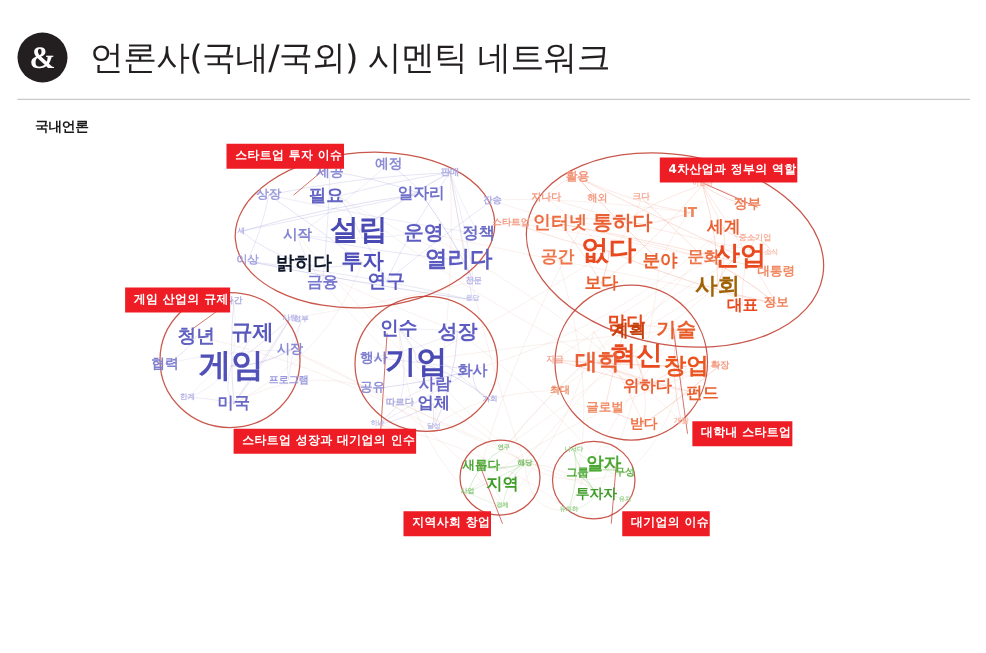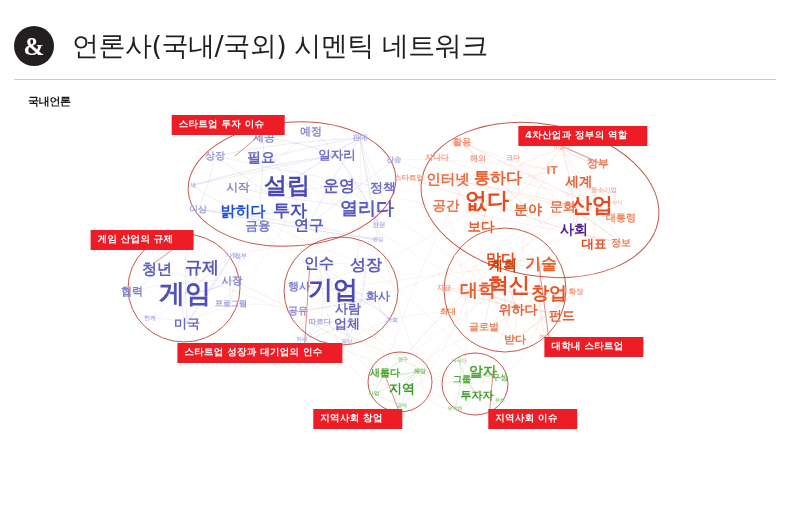--- a/index.html
+++ b/index.html
@@ -42,21 +42,21 @@
   .word{
     position:absolute;white-space:nowrap;transform:translate(-50%,-50%);
     font-family:"DejaVu Sans","Liberation Sans",sans-serif;
     line-height:1;font-weight:bold;pointer-events:none;
   }
 
   
   .callout{
     position:absolute;background:#ee1c25;color:#ffffff;
     font-size:9.5px;font-weight:bold;letter-spacing:0.3px;
-    padding:3px 20px 4px 7px;white-space:nowrap;
+    padding:3px 1px 4px 7px;white-space:nowrap;
     transform:translate(-50%,-50%);
     font-family:"DejaVu Sans","Liberation Sans",sans-serif;
   }
 </style>
 </head>
 <body>
 
 <div class="slide">
 
   <div class="header">
@@ -248,21 +248,21 @@
         <line x1="186" y1="132" x2="153.2" y2="155.7" stroke="#c0392b" stroke-width="0.8" opacity="0.7"></line>
         <line x1="304" y1="245" x2="309.65" y2="158.7" stroke="#c0392b" stroke-width="0.8" opacity="0.7"></line>
         <line x1="550" y1="239" x2="538.55" y2="154.1" stroke="#c0392b" stroke-width="0.8" opacity="0.7"></line>
         <line x1="402" y1="311" x2="382.4" y2="260.5" stroke="#c0392b" stroke-width="0.8" opacity="0.7"></line>
         <line x1="489" y1="311" x2="493.15" y2="262.05" stroke="#c0392b" stroke-width="0.8" opacity="0.7"></line>
       </svg>
     <div id="word-layer">
         <div class="word" style="left: 287px; top: 77px; font-size: 23px; color: rgb(74, 74, 180);">설립</div>
         <div class="word" style="left: 367px; top: 100px; font-size: 18px; color: rgb(90, 90, 192);">열리다</div>
         <div class="word" style="left: 290px; top: 102px; font-size: 17px; color: rgb(79, 79, 187);">투자</div>
-        <div class="word" style="left: 243px; top: 103px; font-size: 15px; color: #1d4ed8;">밝히다</div>
+        <div class="word" style="left: 243px; top: 103px; font-size: 15px; color: #0f172a;">밝히다</div>
         <div class="word" style="left: 339px; top: 78px; font-size: 16px; color: rgb(94, 94, 194);">운영</div>
         <div class="word" style="left: 261px; top: 49px; font-size: 14px; color: rgb(100, 100, 196);">필요</div>
         <div class="word" style="left: 337px; top: 47px; font-size: 12.5px; color: rgb(114, 114, 203);">일자리</div>
         <div class="word" style="left: 309px; top: 117px; font-size: 15px; color: rgb(90, 90, 192);">연구</div>
         <div class="word" style="left: 258px; top: 118px; font-size: 12.5px; color: rgb(120, 120, 206);">금융</div>
         <div class="word" style="left: 238px; top: 80px; font-size: 11.5px; color: rgb(132, 132, 210);">시작</div>
         <div class="word" style="left: 383px; top: 79px; font-size: 13px; color: rgb(109, 109, 200);">정책</div>
         <div class="word" style="left: 264px; top: 29px; font-size: 11px; color: rgb(140, 140, 214);">제공</div>
         <div class="word" style="left: 311px; top: 23px; font-size: 11px; color: rgb(138, 138, 213);">예정</div>
         <div class="word" style="left: 215px; top: 48px; font-size: 10px; color: rgb(155, 155, 221);">상장</div>
@@ -274,21 +274,21 @@
         <div class="word" style="left: 378px; top: 132px; font-size: 5.5px; color: rgb(192, 192, 236);">응답</div>
         <div class="word" style="left: 487px; top: 93px; font-size: 22px; color: rgb(232, 73, 30);">없다</div>
         <div class="word" style="left: 592px; top: 97px; font-size: 21px; color: rgb(232, 73, 30);">산업</div>
         <div class="word" style="left: 498px; top: 70px; font-size: 16px; color: rgb(234, 95, 51);">통하다</div>
         <div class="word" style="left: 448px; top: 71px; font-size: 14.5px; color: rgb(237, 110, 67);">인터넷</div>
         <div class="word" style="left: 446px; top: 98px; font-size: 13.5px; color: rgb(238, 116, 73);">공간</div>
         <div class="word" style="left: 528px; top: 101px; font-size: 14px; color: rgb(233, 96, 47);">분야</div>
         <div class="word" style="left: 481px; top: 119px; font-size: 13.5px; color: rgb(233, 96, 47);">보다</div>
         <div class="word" style="left: 563px; top: 98px; font-size: 13px; color: rgb(238, 116, 73);">문화</div>
         <div class="word" style="left: 579px; top: 74px; font-size: 13.5px; color: rgb(234, 95, 51);">세계</div>
-        <div class="word" style="left: 574px; top: 121px; font-size: 14px; color: #4c1d95; text-align: right;">사회</div>
+        <div class="word" style="left: 574px; top: 121px; font-size: 18px; color: #a16207; text-align: right;">사회</div>
         <div class="word" style="left: 594px; top: 136px; font-size: 12.5px; color: rgb(232, 73, 30);">대표</div>
         <div class="word" style="left: 598px; top: 55px; font-size: 11px; color: rgb(239, 127, 87);">정부</div>
         <div class="word" style="left: 621px; top: 110px; font-size: 10px; color: rgb(240, 138, 99);">대통령</div>
         <div class="word" style="left: 621px; top: 135px; font-size: 10px; color: rgb(239, 127, 87); text-align: right;">정보</div>
         <div class="word" style="left: 552px; top: 62px; font-size: 11px; color: rgb(240, 132, 91);">IT</div>
         <div class="word" style="left: 462px; top: 34px; font-size: 9.5px; color: rgb(243, 149, 122);">활용</div>
         <div class="word" style="left: 437px; top: 50px; font-size: 8px; color: rgb(244, 156, 131);">지나다</div>
         <div class="word" style="left: 478px; top: 51px; font-size: 8px; color: rgb(244, 156, 131);">해외</div>
         <div class="word" style="left: 513px; top: 50px; font-size: 7px; color: rgb(245, 166, 146);">크다</div>
         <div class="word" style="left: 409px; top: 70px; font-size: 7.5px; color: rgb(243, 154, 128);">스타트업</div>
@@ -346,17 +346,17 @@
         <div class="word" style="left: 455px; top: 300px; font-size: 5px; color: rgb(147, 208, 134);">유치하</div>
         <div class="word" style="left: 500px; top: 292px; font-size: 5px; color: rgb(147, 208, 134);">유치</div>
       </div>
     <div id="callout-layer">
         <div class="callout" style="left: 228px; top: 17px;">스타트업 투자 이슈</div>
         <div class="callout" style="left: 583px; top: 28px;">4차산업과 정부의 역할</div>
         <div class="callout" style="left: 142px; top: 132px;">게임 산업의 규제</div>
         <div class="callout" style="left: 260px; top: 245px;">스타트업 성장과 대기업의 인수</div>
         <div class="callout" style="left: 594px; top: 239px;">대학내 스타트업</div>
         <div class="callout" style="left: 358px; top: 311px;">지역사회 창업</div>
-        <div class="callout" style="left: 533px; top: 311px;">지역사회 이슈</div>
+        <div class="callout" style="left: 533px; top: 311px;">대기업의 이슈</div>
       </div>
   </div>
 
 </div>
 
 </body></html>

